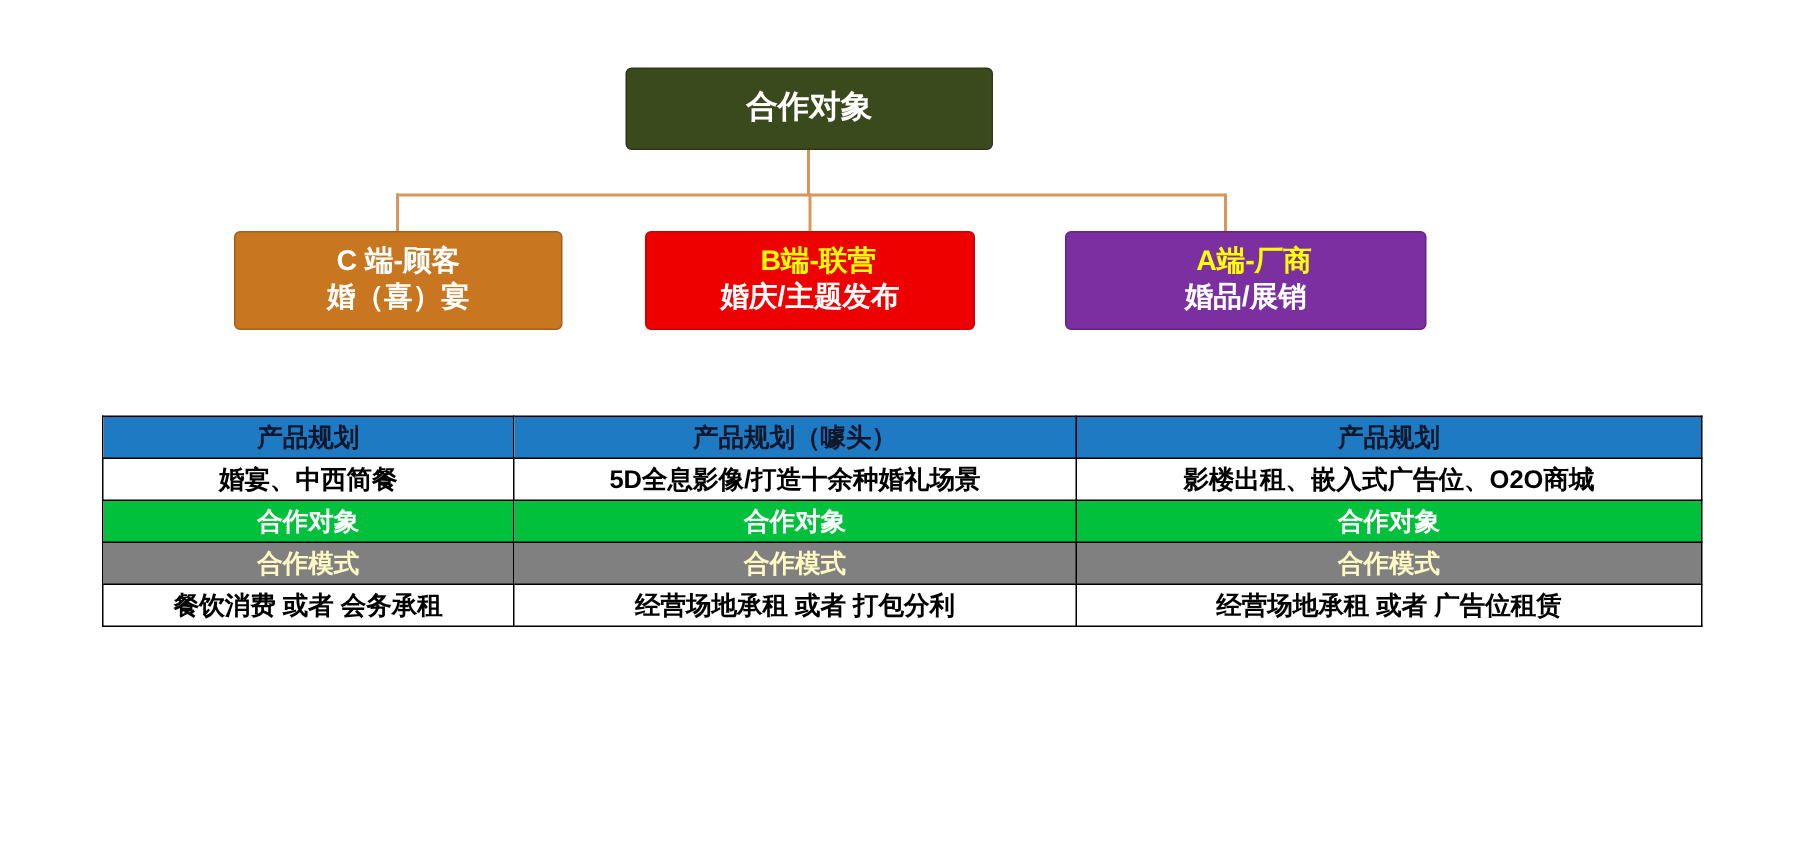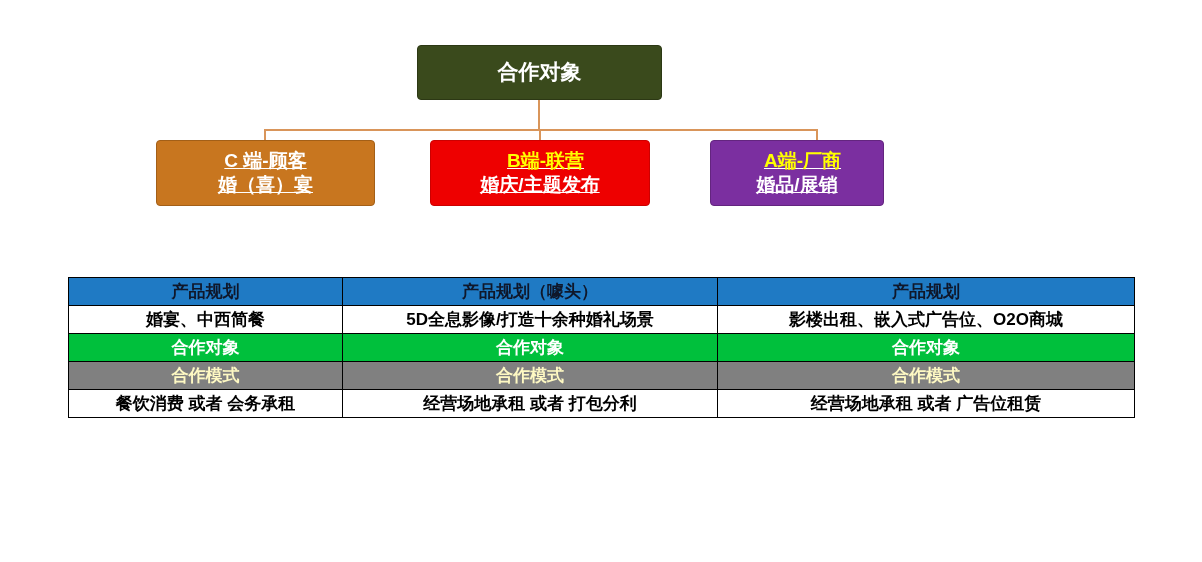--- a/index.html
+++ b/index.html
@@ -39,43 +39,42 @@
     top: 45px;
     width: 245px;
     height: 55px;
     background: #3a4a1c;
     border: 1px solid #2c3814;
     color: #ffffff;
     font-size: 21px;
     font-weight: bold;
   }
   .leaf-node {
-    top: 140px;
+    top: 154px;
     height: 66px;
     font-size: 19px;
     font-weight: bold;
-    text-decoration: underline;
   }
   #leaf-node-c {
     left: 156px;
     width: 219px;
     background: #c8761f;
     border: 1px solid #a35f17;
     color: #ffffff;
   }
   #leaf-node-b {
     left: 430px;
     width: 220px;
     background: #ee0000;
     border: 1px solid #cc0000;
     color: #ffffff;
   }
   #leaf-node-a {
     left: 710px;
-    width: 174px;
+    width: 241px;
     background: #7b2fa0;
     border: 1px solid #63257f;
     color: #ffffff;
   }
   .leaf-title-yellow { color: #ffff00; margin-left: 11px; }
   .leaf-line2 { font-weight: bold; }
 
   
   .conn {
     position: absolute;

